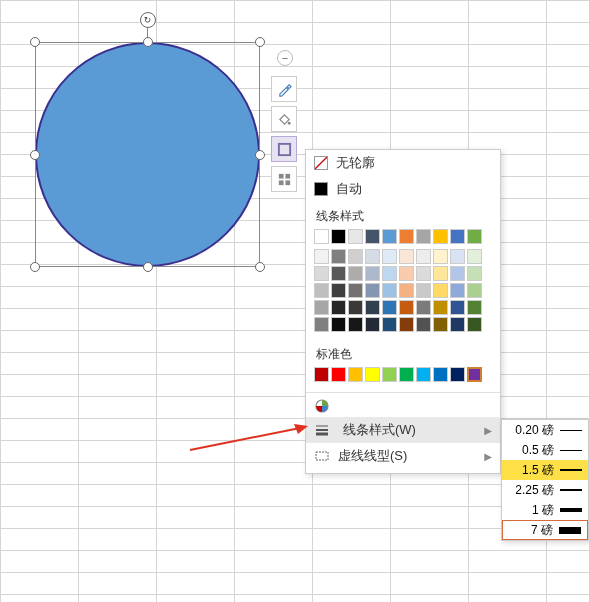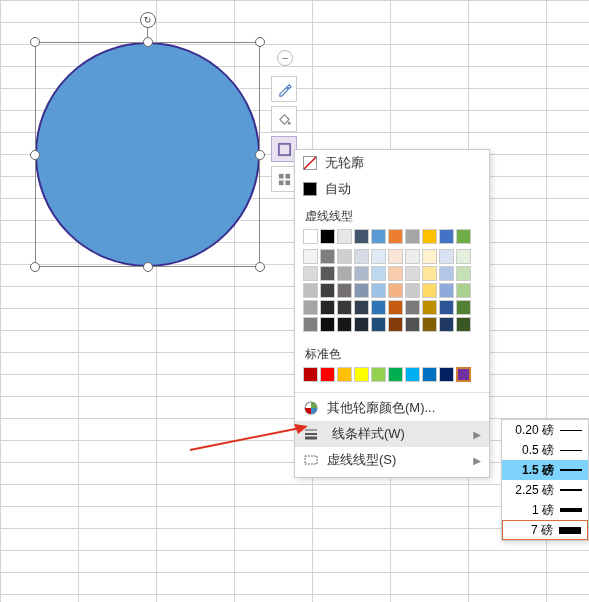--- a/index.html
+++ b/index.html
@@ -27,37 +27,37 @@
 .rotstem { position:absolute; top:-14px; left:calc(50% - 0.5px); width:1px; height:14px; background:#888; }
 
 
 .fbar { position:absolute; left:271px; top:46px; display:flex; flex-direction:column; gap:4px; }
 .fbtn { width:26px; height:26px; border:1px solid #ccc; background:#fff; display:flex; align-items:center; justify-content:center; cursor:pointer; font-size:13px; color:#555;}
 .fbtn.active { background:#e8e3f0; border-color:#b8a8d8; }
 .fbtn svg { width:15px; height:15px; }
 .minus{position:absolute;left:277px;top:50px;width:16px;height:16px;border:1px solid #bbb;border-radius:50%;background:#fff;display:flex;align-items:center;justify-content:center;font-size:11px;color:#666;}
 
 
-.popup { position:absolute; left:294px; top:149px; width:196px; background:#fff; border:1px solid #ccc; box-shadow:2px 2px 6px rgba(0,0,0,.15); padding-bottom:4px;}
+.popup { position:absolute; left:305px; top:149px; width:196px; background:#fff; border:1px solid #ccc; box-shadow:2px 2px 6px rgba(0,0,0,.15); padding-bottom:4px;}
 .prow { display:flex; align-items:center; padding:4px 8px; gap:8px; font-size:13px; color:#333; cursor:pointer;}
 .prow.hov { background:#e8e8e8;gap:13px; }
 .plabel { padding:6px 10px 2px; font-size:12px; color:#333; }
 .swatch { width:14px; height:14px; border:1px solid #999; }
 .palette { padding:2px 8px 6px; }
 .prowcolors { display:flex; gap:2px; margin-bottom:2px;}
 .cbox { width:15px; height:15px; border:1px solid #ccc; cursor:pointer;}
 .cbox.sel { border:2px solid #d08030; }
 .sep { height:1px; background:#e0e0e0; margin:2px 0;}
 .arrow { margin-left:auto; color:#888; font-size:10px;}
 .pic { width:16px; display:flex; justify-content:center; color:#666;}
 
 
 .submenu { position:absolute; left:501px; top:419px; width:88px; background:#fff; border:1px solid #ccc; box-shadow:2px 2px 6px rgba(0,0,0,.15);}
 .srow { display:flex; align-items:center; justify-content:flex-end; padding:2px 6px; gap:6px; font-size:12px; cursor:pointer; height:20px;}
-.srow.hl { background:#7dd3fc;font-weight:bold; }
+.srow.hl { background:#fde047; }
 .srow.sel { border:1px solid #d86a3a; }
 .lsamp { width:22px; background:#000; }
 
 
 .redarrow { position:absolute; left:190px; top:422px; width:120px; height:30px; pointer-events:none;}
 .redarrow svg { width:100%; height:100%; overflow:visible;}
 </style>
 </head>
 <body>
 
@@ -117,21 +117,21 @@
       <svg style="position:absolute;inset:0" viewBox="0 0 14 14">
           <line x1="0" y1="14" x2="14" y2="0" stroke="#c00" stroke-width="1.5"></line>
         </svg>
     </span>
     <span>无轮廓</span>
   </div>
   <div class="prow">
     <span class="swatch" style="background:#000"></span>
     <span>自动</span>
   </div>
-  <div class="plabel">虚线线型</div>
+  <div class="plabel">线条样式</div>
   <div class="palette">
     <div class="prowcolors" id="theme-row0">
         <div class="cbox" style="background: rgb(255, 255, 255);"></div>
         <div class="cbox" style="background: rgb(0, 0, 0);"></div>
         <div class="cbox" style="background: rgb(231, 230, 230);"></div>
         <div class="cbox" style="background: rgb(68, 84, 106);"></div>
         <div class="cbox" style="background: rgb(91, 155, 213);"></div>
         <div class="cbox" style="background: rgb(237, 125, 49);"></div>
         <div class="cbox" style="background: rgb(165, 165, 165);"></div>
         <div class="cbox" style="background: rgb(255, 192, 0);"></div>
@@ -220,21 +220,20 @@
   <div class="sep"></div>
   <div class="prow">
     <span class="pic">
       <svg width="14" height="14" viewBox="0 0 14 14">
           <circle cx="7" cy="7" r="6" fill="none" stroke="#888" stroke-width="1.2"></circle>
           <path d="M7 1 A6 6 0 0 1 13 7 L7 7 Z" fill="#6aa84f"></path>
           <path d="M13 7 A6 6 0 0 1 7 13 L7 7 Z" fill="#3d85c6"></path>
           <path d="M7 13 A6 6 0 0 1 1 7 L7 7 Z" fill="#cc0000"></path>
         </svg>
     </span>
-    <span>其他轮廓颜色(M)...</span>
   </div>
   <div class="prow hov">
     <span class="pic">
       <svg width="14" height="14" viewBox="0 0 14 14">
           <line x1="1" y1="3" x2="13" y2="3" stroke="#555" stroke-width="1"></line>
           <line x1="1" y1="7" x2="13" y2="7" stroke="#555" stroke-width="2"></line>
           <line x1="1" y1="11" x2="13" y2="11" stroke="#555" stroke-width="3"></line>
         </svg>
     </span>
     <span>线条样式(W)</span>

